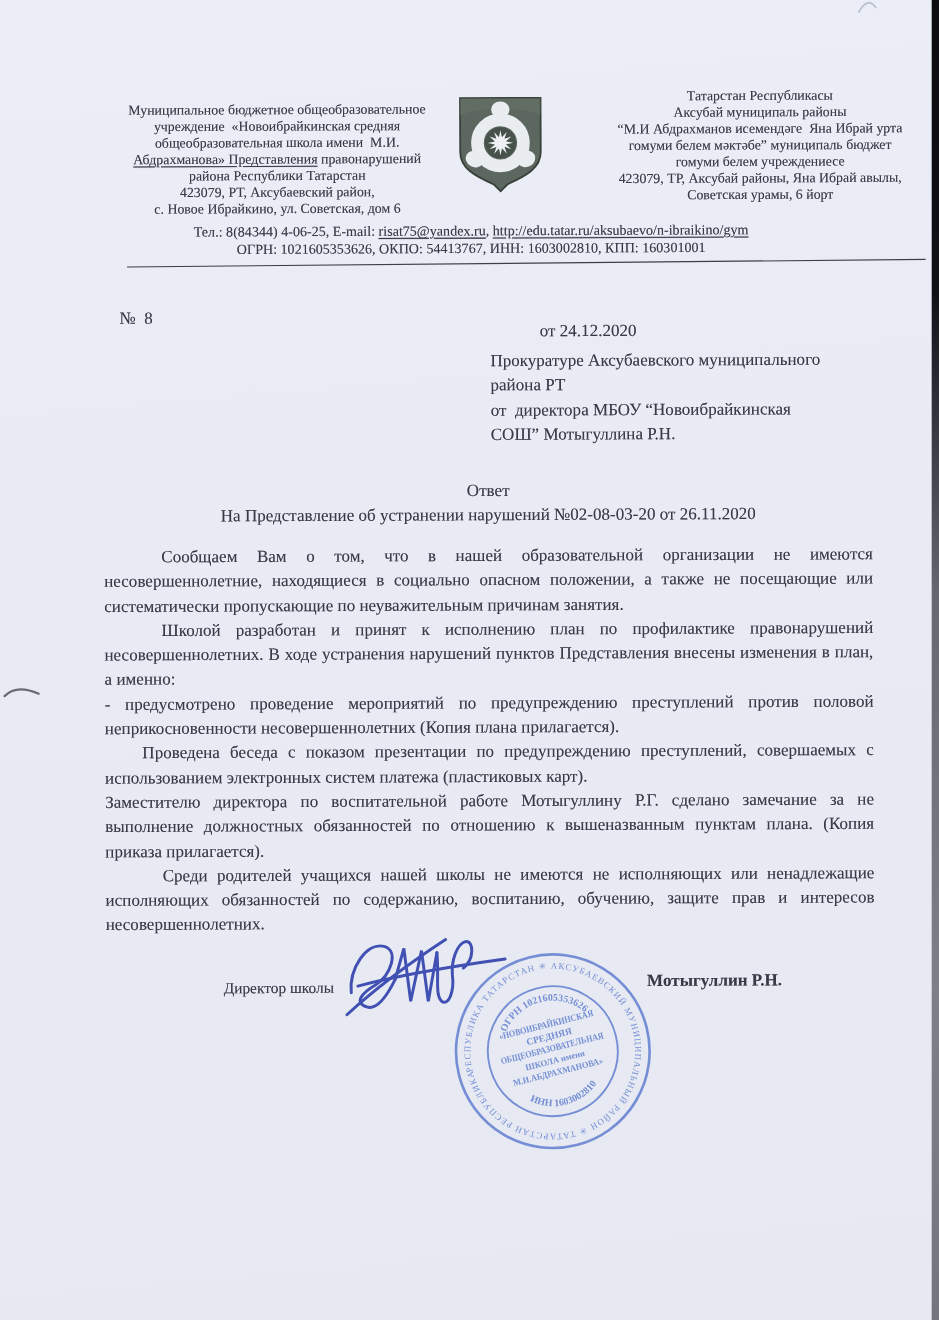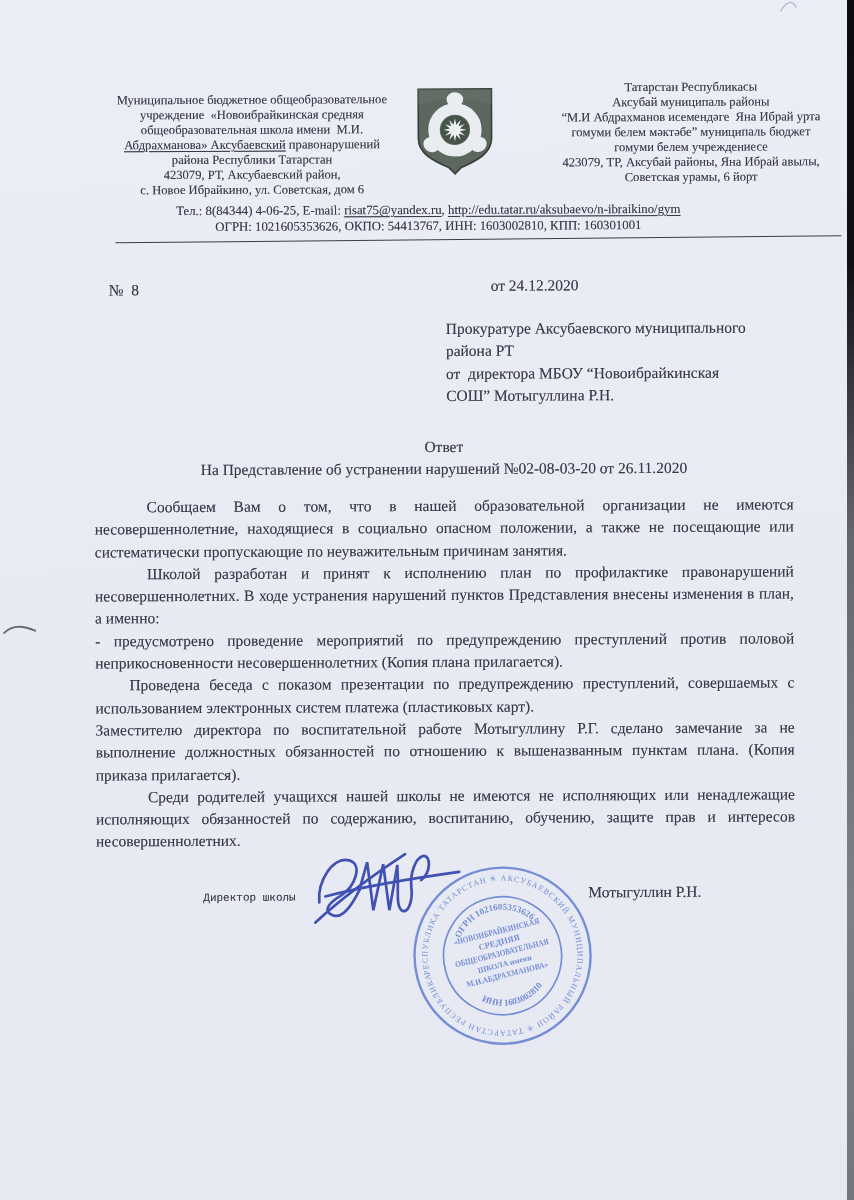--- a/index.html
+++ b/index.html
@@ -17,56 +17,56 @@
   .u{text-decoration:underline;text-underline-offset:2px;}
 
   .lh-left{left:104px;top:92px;width:300px;font-size:12.6px;line-height:15px;}
   .lh-right{left:541px;top:81px;width:304px;font-size:12.6px;line-height:15px;}
   .emblem-box{left:415px;top:84px;width:84px;height:92px;}
 
   .contact{left:90px;top:203px;width:680px;font-size:12.8px;line-height:15.5px;}
   .rule{left:117px;top:239px;width:726px;height:0;border-top:1.7px solid #3d3d48;transform:rotate(-0.3deg);}
 
   .doc-number{left:110px;top:280px;font-size:15.5px;}
-  .doc-date{left:492px;top:277px;font-size:15.5px;}
+  .doc-date{left:492px;top:293px;font-size:15.5px;}
 
   .addressee{left:447px;top:318px;width:345px;font-size:15.5px;line-height:22.4px;}
 
   .title{left:95px;top:438px;width:699px;font-size:15.5px;}
   .subject{left:95px;top:460px;width:699px;font-size:15.5px;}
 
   .body-text{left:95px;top:495px;width:699px;font-size:15.5px;line-height:22.3px;text-align:justify;}
   .body-text p{margin:0;}
   .ind{text-indent:52px;}
   .ind-sm{text-indent:34px;}
   .ind0{text-indent:0;}
 
-  .sig-role{left:202px;top:891px;font-size:11px;font-family:Liberation Mono, monospace;}
-  .sig-name{left:587px;top:884px;font-size:15.5px;}
+  .sig-role{left:202px;top:891px;font-size:14px;}
+  .sig-name{left:587px;top:884px;font-size:15.5px;font-weight:bold;}
   .sig-svg{left:308px;top:838px;width:165px;height:100px;}
   .stamp-svg{left:403px;top:858px;width:196px;height:196px;opacity:.82;mix-blend-mode:multiply;}
 
   .edge-right{
     position:absolute;right:0;top:0;width:7px;height:1200px;
     background:linear-gradient(to bottom,#0b0b10 0%,#101017 22%,rgba(22,22,32,.62) 45%,rgba(22,22,32,.5) 75%,rgba(22,22,32,.55) 100%);
   }
   .pen-mark{left:2px;top:618px;width:36px;height:20px;}
   .smudge{left:780px;top:0;width:22px;height:16px;}
 </style>
 </head>
 <body>
 
 <div class="page">
   <div class="tilt">
 
     <div class="abs lh-left ctr soft">
       <div class="pre">Муниципальное бюджетное общеобразовательное</div>
       <div class="pre">учреждение  «Новоибрайкинская средняя</div>
       <div class="pre">общеобразовательная школа имени  М.И.</div>
-      <div class="pre"><span class="u">Абдрахманова» Аксубаевский</span><span> правонарушений</span></div>
+      <div class="pre"><span class="u">Абдрахманова» Представления</span><span> правонарушений</span></div>
       <div class="pre">района Республики Татарстан</div>
       <div class="pre">423079, РТ, Аксубаевский район,</div>
       <div class="pre">с. Новое Ибрайкино, ул. Советская, дом 6</div>
     </div>
 
     <div class="abs emblem-box">
       <svg width="84" height="92" viewBox="0 0 80 88">
         <path d="M5,5 H75 V52 C75,66 62,73 46,80 L40,86 L34,80 C18,73 5,66 5,52 Z" fill="#5c685f" stroke="#39413b" stroke-width="1.6"></path>
         <path d="M5,5 H75 V20 C55,12 25,12 5,20 Z" fill="#67736a" opacity="0.5"></path>
         <ellipse cx="40" cy="15" rx="8" ry="7" fill="#e9edf0"></ellipse>

